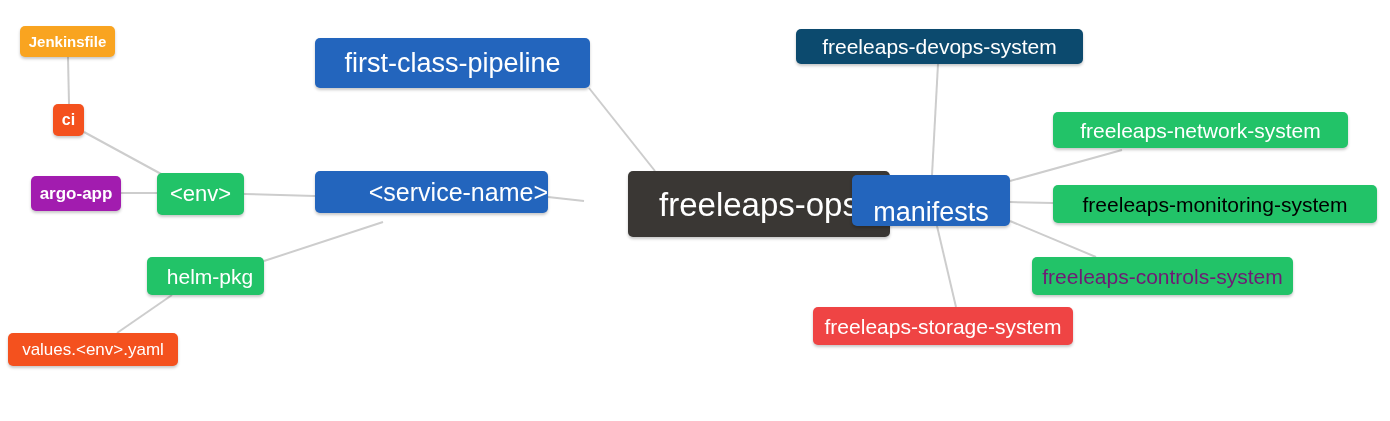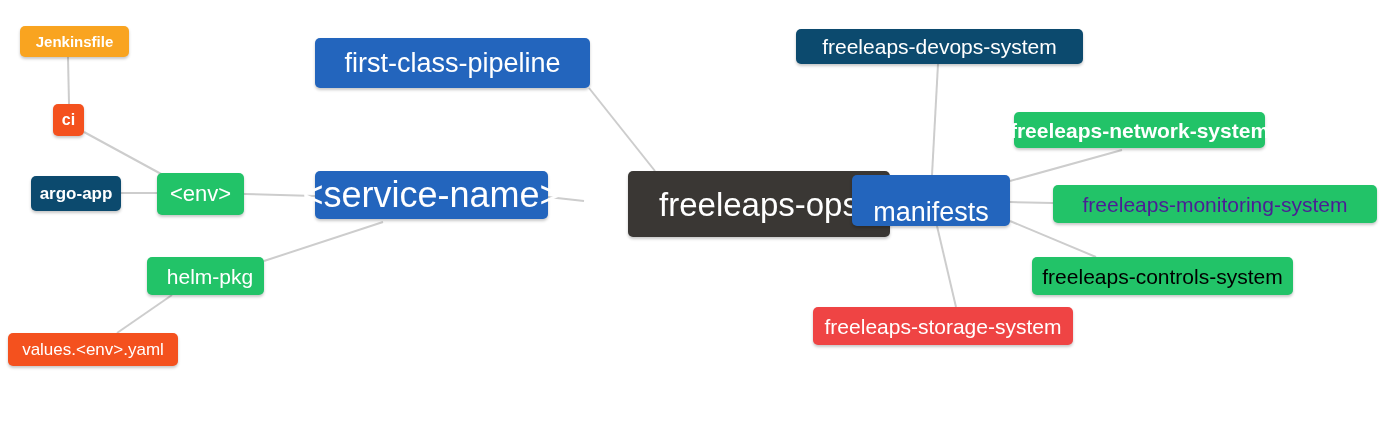--- a/index.html
+++ b/index.html
@@ -62,59 +62,59 @@
       <line x1="548" y1="197" x2="584" y2="201" stroke="#cdcdcd"></line>
       <line x1="589" y1="88" x2="655" y2="171" stroke="#cdcdcd"></line>
       <line x1="846" y1="204" x2="852" y2="204" stroke="#cdcdcd"></line>
       <line x1="938" y1="64" x2="932" y2="175" stroke="#cdcdcd"></line>
       <line x1="1010" y1="181" x2="1122" y2="150" stroke="#cdcdcd"></line>
       <line x1="1010" y1="202" x2="1053" y2="203" stroke="#cdcdcd"></line>
       <line x1="1010" y1="221" x2="1096" y2="257" stroke="#cdcdcd"></line>
       <line x1="937" y1="226" x2="956" y2="307" stroke="#cdcdcd"></line>
     </svg>
   <div class="nodes-layer">
-      <div class="node" style="left: 20px; top: 26px; width: 109px; height: 31px; font-size: 15px; font-weight: 700; background: rgb(249, 164, 32); color: rgb(255, 255, 255);">
+      <div class="node" style="left: 20px; top: 26px; width: 95px; height: 31px; font-size: 15px; font-weight: 700; background: rgb(249, 164, 32); color: rgb(255, 255, 255);">
         <span>Jenkinsfile</span>
       </div>
       <div class="node" style="left: 53px; top: 104px; width: 31px; height: 32px; font-size: 16px; font-weight: 700; background: rgb(244, 81, 30); color: rgb(255, 255, 255);">
         <span>ci</span>
       </div>
-      <div class="node" style="left: 31px; top: 176px; width: 90px; height: 35px; font-size: 17px; font-weight: 700; background: #0c4a6e; color: rgb(255, 255, 255);">
+      <div class="node" style="left: 31px; top: 176px; width: 90px; height: 35px; font-size: 17px; font-weight: 700; background: #a21caf; color: rgb(255, 255, 255);">
         <span>argo-app</span>
       </div>
       <div class="node" style="left: 157px; top: 173px; width: 87px; height: 42px; font-size: 22px; font-weight: 400; background: rgb(34, 195, 104); color: rgb(255, 255, 255);">
         <span>&lt;env&gt;</span>
       </div>
       <div class="node" style="left: 147px; top: 257px; width: 117px; height: 38px; font-size: 21px; font-weight: 400; background: rgb(34, 195, 104); color: rgb(255, 255, 255); padding-left: 9px;">
         <span>helm-pkg</span>
       </div>
       <div class="node" style="left: 8px; top: 333px; width: 170px; height: 33px; font-size: 17px; font-weight: 400; background: rgb(244, 81, 30); color: rgb(255, 255, 255);">
         <span>values.&lt;env&gt;.yaml</span>
       </div>
       <div class="node" style="left: 315px; top: 38px; width: 275px; height: 50px; font-size: 27px; font-weight: 400; background: rgb(35, 101, 189); color: rgb(255, 255, 255);">
         <span>first-class-pipeline</span>
       </div>
-      <div class="node" style="left: 315px; top: 171px; width: 233px; height: 48px; font-size: 36px; font-weight: 400; background: rgb(35, 101, 189); color: rgb(255, 255, 255);">
+      <div class="node" style="left: 315px; top: 171px; width: 233px; height: 42px; font-size: 25px; font-weight: 400; background: rgb(35, 101, 189); color: rgb(255, 255, 255); justify-content: flex-end;">
         <span>&lt;service-name&gt;</span>
       </div>
       <div class="node" style="left: 584px; top: 171px; width: 262px; height: 66px; font-size: 33px; font-weight: 400; background: rgb(58, 55, 52); color: rgb(255, 255, 255); margin-left: 44px;">
         <span>freeleaps-ops</span>
       </div>
       <div class="node" style="left: 852px; top: 175px; width: 158px; height: 51px; font-size: 27px; font-weight: 400; background: rgb(35, 101, 189); color: rgb(255, 255, 255); align-items: flex-end;">
         <span>manifests</span>
       </div>
       <div class="node" style="left: 796px; top: 29px; width: 287px; height: 35px; font-size: 21px; font-weight: 400; background: #0c4a6e; color: rgb(255, 255, 255);">
         <span>freeleaps-devops-system</span>
       </div>
-      <div class="node" style="left: 1014px; top: 112px; width: 251px; height: 36px; font-size: 21px; font-weight: 700; background: rgb(34, 195, 104); color: rgb(255, 255, 255);">
+      <div class="node" style="left: 1053px; top: 112px; width: 295px; height: 36px; font-size: 21px; font-weight: 400; background: rgb(34, 195, 104); color: rgb(255, 255, 255);">
         <span>freeleaps-network-system</span>
       </div>
-      <div class="node" style="left: 1053px; top: 185px; width: 324px; height: 38px; font-size: 21px; font-weight: 400; background: rgb(34, 195, 104); color: #4c1d95;">
+      <div class="node" style="left: 1053px; top: 185px; width: 324px; height: 38px; font-size: 21px; font-weight: 400; background: rgb(34, 195, 104); color: #000000;">
         <span>freeleaps-monitoring-system</span>
       </div>
-      <div class="node" style="left: 1032px; top: 257px; width: 261px; height: 38px; font-size: 21px; font-weight: 400; background: rgb(34, 195, 104); color: #000000;">
+      <div class="node" style="left: 1032px; top: 257px; width: 261px; height: 38px; font-size: 21px; font-weight: 400; background: rgb(34, 195, 104); color: #701a75;">
         <span>freeleaps-controls-system</span>
       </div>
       <div class="node" style="left: 813px; top: 307px; width: 260px; height: 38px; font-size: 21px; font-weight: 400; background: #ef4444; color: rgb(255, 255, 255);">
         <span>freeleaps-storage-system</span>
       </div>
     </div>
 </div>
 
 </body></html>

